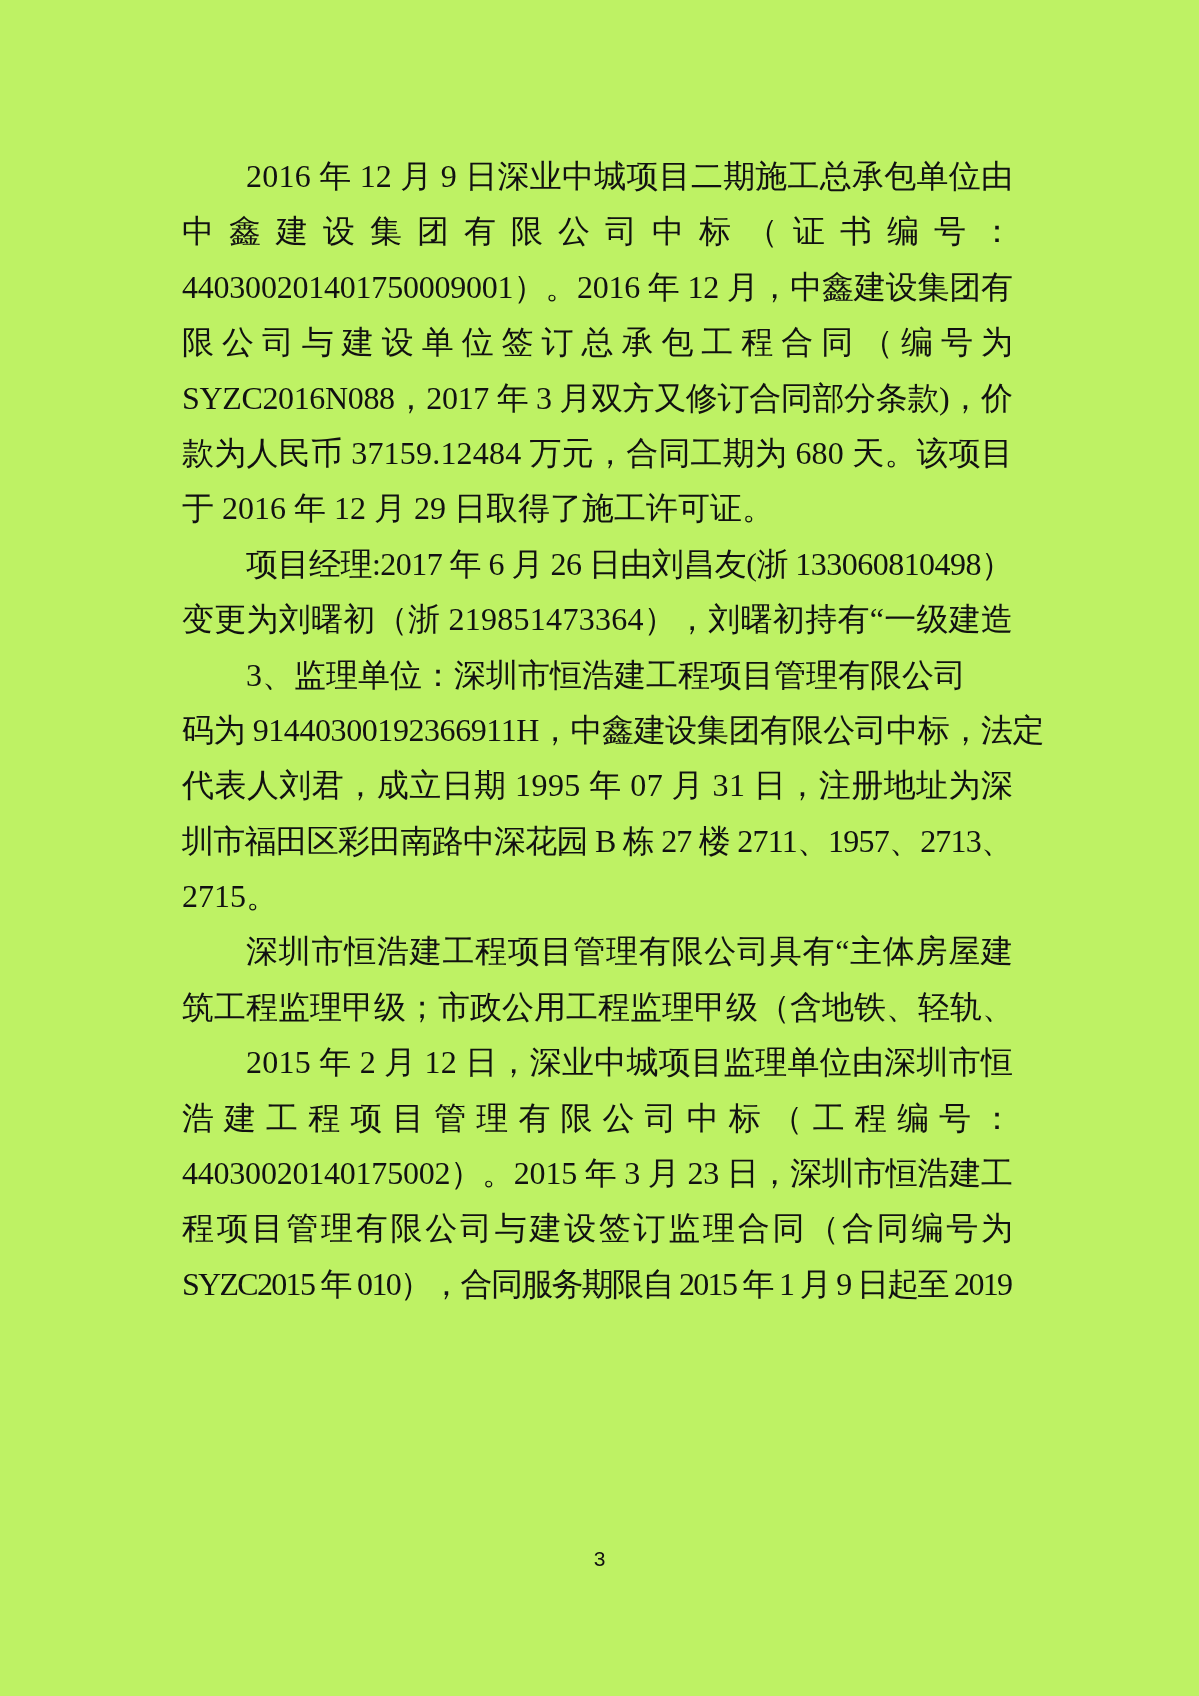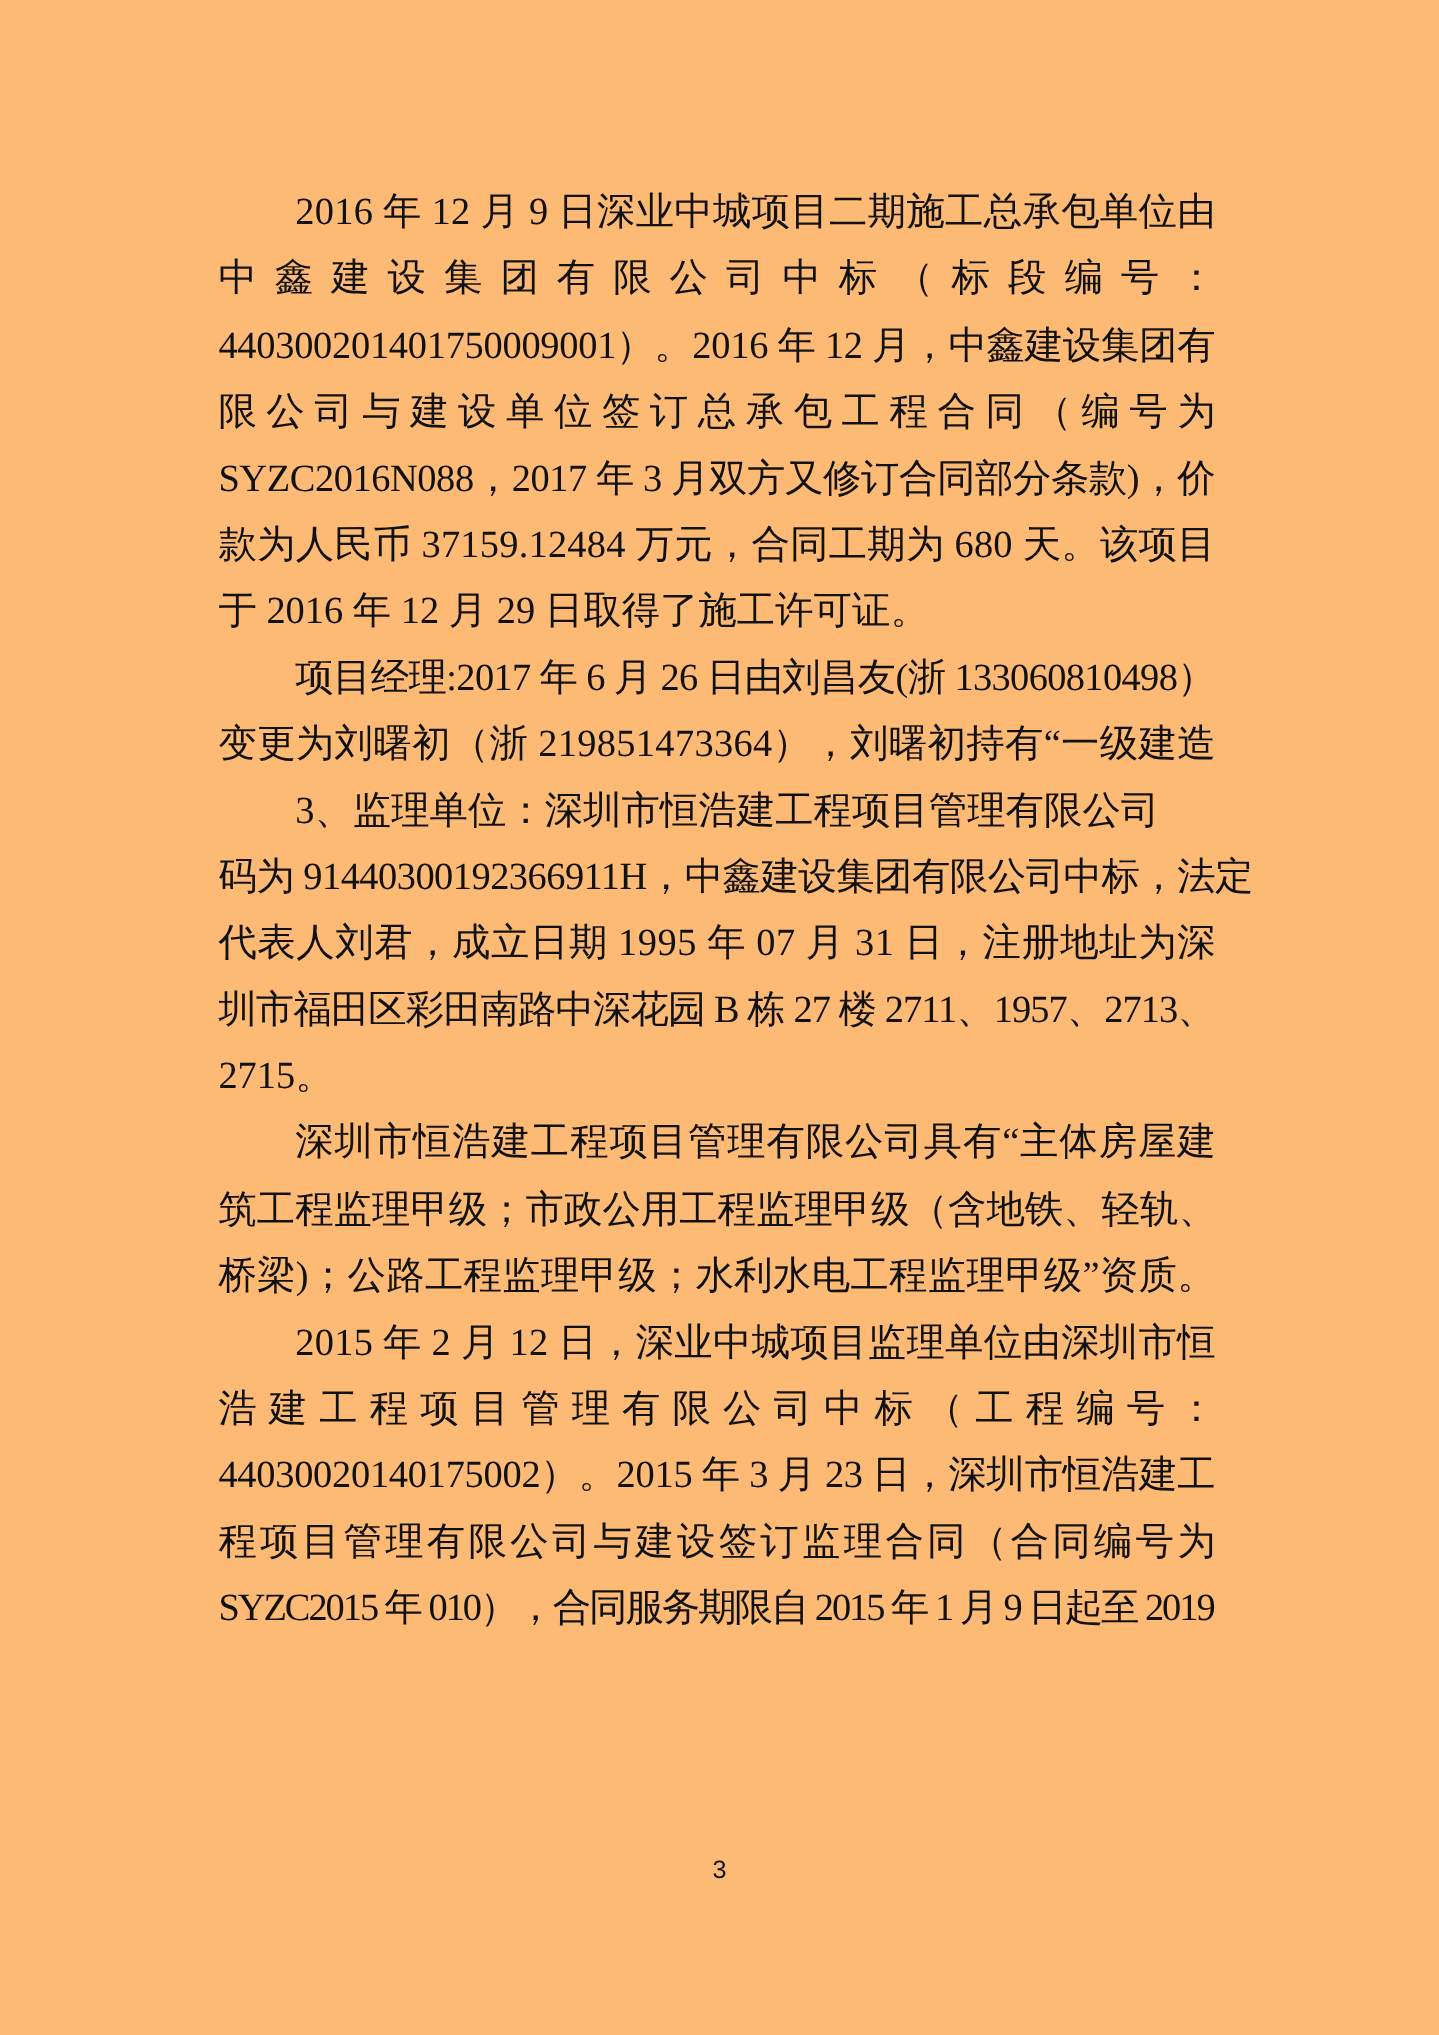--- a/index.html
+++ b/index.html
@@ -5,21 +5,21 @@
 <style>
   html, body {
     margin: 0;
     padding: 0;
     background: #ffffff;
   }
   .page {
     position: relative;
     width: 1199px;
     height: 1696px;
-    background: #fdba74;
+    background: #bef264;
     color: #111111;
     overflow: hidden;
     font-family: "Liberation Serif", "DejaVu Serif", serif;
   }
   .content {
     position: absolute;
     left: 182px;
     top: 149px;
     width: 831px;
   }
@@ -45,36 +45,35 @@
     color: #111111;
     font-family: "Liberation Sans", "DejaVu Sans", sans-serif;
   }
 </style>
 </head>
 <body>
 
 <div class="page">
   <div class="content">
     <div class="ln j ind" style="letter-spacing: 0.233333px;">2016 年 12 月 9 日深业中城项目二期施工总承包单位由</div>
-    <div class="ln j" style="letter-spacing: 15px;">中鑫建设集团有限公司中标（标段编号：</div>
+    <div class="ln j" style="letter-spacing: 15px;">中鑫建设集团有限公司中标（证书编号：</div>
     <div class="ln j" style="letter-spacing: -0.219512px;">440300201401750009001）。2016 年 12 月，中鑫建设集团有</div>
     <div class="ln j" style="letter-spacing: 7.95px;">限公司与建设单位签订总承包工程合同（编号为</div>
     <div class="ln j" style="letter-spacing: -0.348958px;">SYZC2016N088，2017 年 3 月双方又修订合同部分条款)，价</div>
     <div class="ln j" style="letter-spacing: 0.2px;">款为人民币 37159.12484 万元，合同工期为 680 天。该项目</div>
     <div class="ln">于 2016 年 12 月 29 日取得了施工许可证。</div>
     <div class="ln j ind" style="letter-spacing: -0.526843px;">项目经理:2017 年 6 月 26 日由刘昌友(浙 133060810498）</div>
     <div class="ln j" style="letter-spacing: 0.274902px;">变更为刘曙初（浙 219851473364），刘曙初持有“一级建造</div>
     <div class="ln ind">3、监理单位：深圳市恒浩建工程项目管理有限公司</div>
     <div class="ln j" style="letter-spacing: -0.426339px;">码为 91440300192366911H，中鑫建设集团有限公司中标，法定</div>
     <div class="ln j" style="letter-spacing: 0.454545px;">代表人刘君，成立日期 1995 年 07 月 31 日，注册地址为深</div>
     <div class="ln j" style="letter-spacing: -0.788007px;">圳市福田区彩田南路中深花园 B 栋 27 楼 2711、1957、2713、</div>
     <div class="ln">2715。</div>
     <div class="ln j ind" style="letter-spacing: 0.730299px;">深圳市恒浩建工程项目管理有限公司具有“主体房屋建</div>
     <div class="ln j">筑工程监理甲级；市政公用工程监理甲级（含地铁、轻轨、</div>
-    <div class="ln j" style="letter-spacing: 0.236178px;">桥梁)；公路工程监理甲级；水利水电工程监理甲级”资质。</div>
     <div class="ln j ind" style="letter-spacing: 0.233333px;">2015 年 2 月 12 日，深业中城项目监理单位由深圳市恒</div>
     <div class="ln j" style="letter-spacing: 10.0526px;">浩建工程项目管理有限公司中标（工程编号：</div>
     <div class="ln j" style="letter-spacing: -0.219512px;">44030020140175002）。2015 年 3 月 23 日，深圳市恒浩建工</div>
     <div class="ln j" style="letter-spacing: 2.73913px;">程项目管理有限公司与建设签订监理合同（合同编号为</div>
     <div class="ln j" style="letter-spacing: -1.69993px;">SYZC2015 年 010），合同服务期限自 2015 年 1 月 9 日起至 2019</div>
   </div>
 
   <div class="footer">3</div>
 </div>
 

